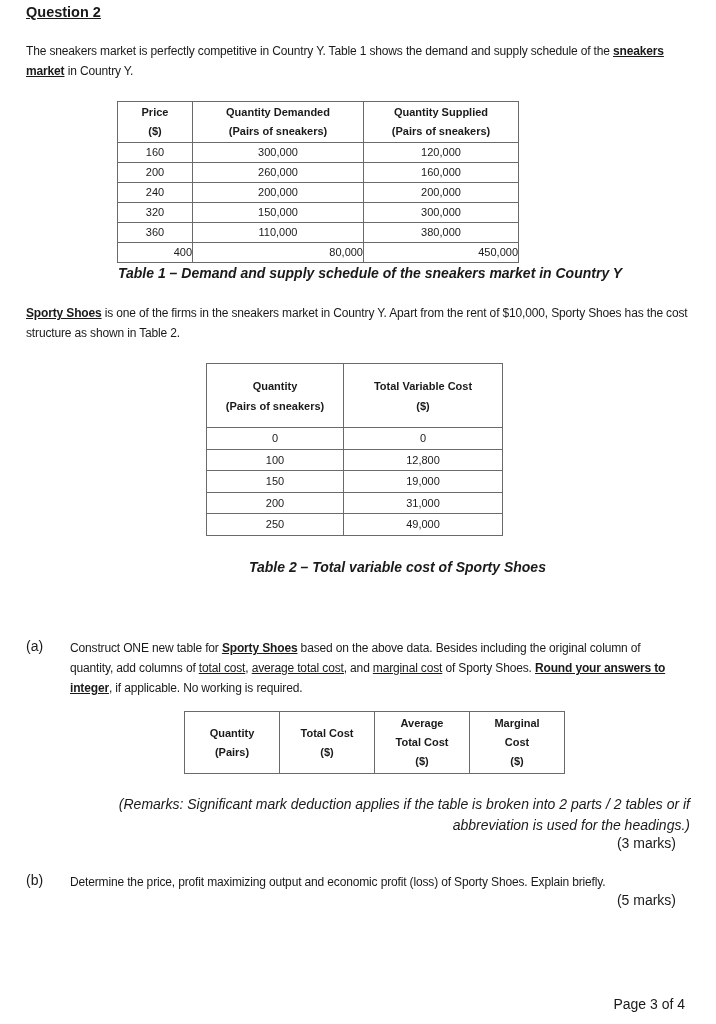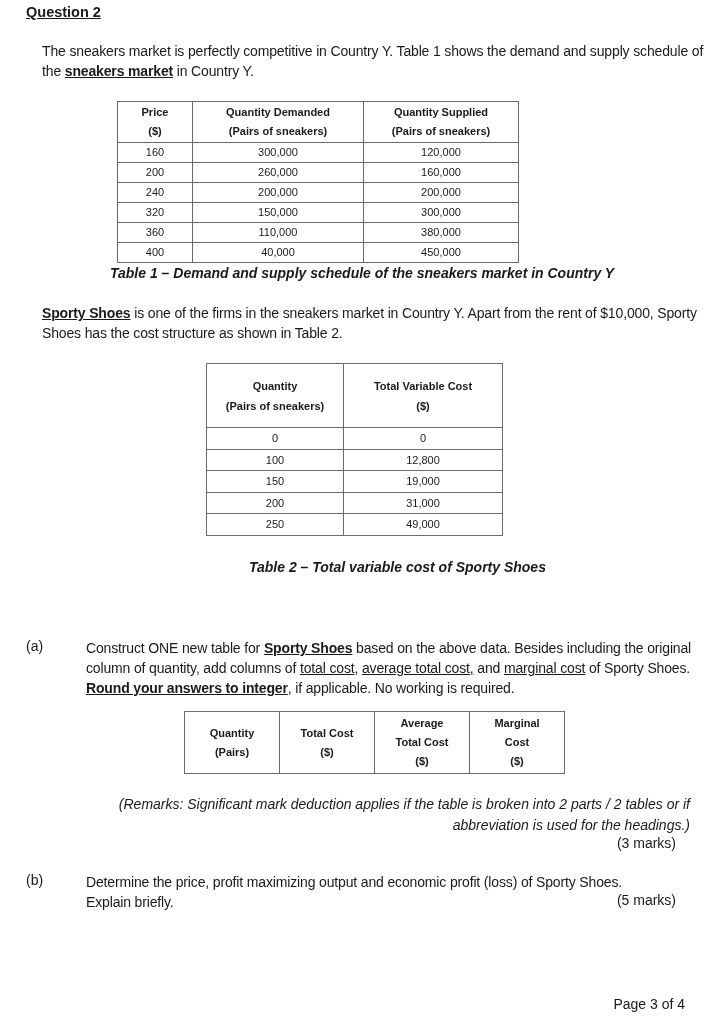--- a/index.html
+++ b/index.html
@@ -2,33 +2,33 @@
 <html><head>
 <meta charset="utf-8">
 <style>
   html, body { margin: 0; padding: 0; background: #ffffff; }
   body {
     width: 716px; height: 1024px; position: relative; overflow: hidden;
     font-family: "Liberation Sans", sans-serif; color: #1a1a1a; font-size: 14px;
   }
   .abs { position: absolute; }
   .q-title { left: 26px; top: 4px; font-weight: bold; text-decoration: underline; font-size: 14.5px; }
-  .para { left: 26px; width: 665px; line-height: 20px; font-size: 14px; letter-spacing: -0.15px; margin-left: 16px; }
+  .para { left: 26px; width: 665px; line-height: 20px; font-size: 12px; letter-spacing: -0.15px; }
   .b-u { font-weight: bold; text-decoration: underline; }
   .u { text-decoration: underline; }
   table { border-collapse: collapse; font-size: 11px; }
   td, th { border: 1px solid #6a6a6a; text-align: center; padding: 0; }
   th { font-weight: bold; }
   .t1 { left: 117px; top: 101px; }
   .t1 th { height: 40px; line-height: 19px; }
   .t1 td { height: 19px; line-height: 19px; }
   .t1 .c1 { width: 74px; } .t1 .c2 { width: 170px; } .t1 .c3 { width: 154px; }
-  .t1 tr:last-child td { border-bottom: 1px solid #6a6a6a; }
+  .t1 tr:last-child td { border-bottom: 1px solid #6a6a6a; text-align: right; }
   .caption { font-weight: bold; font-style: italic; font-size: 14px; }
-  .cap1 { left: 110px; top: 265px; }
+  .cap1 { left: 118px; top: 265px; }
   .t2 { left: 206px; top: 363px; }
   .t2 th { height: 63px; line-height: 20px; }
   .t2 td { height: 20.5px; line-height: 20px; }
   .t2 .c1 { width: 136px; } .t2 .c2 { width: 158px; }
   .cap2 { left: 209px; top: 559px; margin-left: 40px; }
   .label { left: 26px; }
   .t3 { left: 184px; top: 711px; }
   .t3 th { height: 61px; line-height: 19px; }
   .t3 .c1 { width: 94px; } .t3 .c2 { width: 94px; } .t3 .c3 { width: 94px; } .t3 .c4 { width: 94px; }
   .remarks { left: 70px; top: 794px; width: 620px; font-style: italic; line-height: 21px; text-align: right; }
@@ -69,21 +69,21 @@
         <td>150,000</td>
         <td>300,000</td>
       </tr>
   <tr>
         <td>360</td>
         <td>110,000</td>
         <td>380,000</td>
       </tr>
   <tr>
         <td>400</td>
-        <td>40,000</td>
+        <td>80,000</td>
         <td>450,000</td>
       </tr>
 </tbody>
   </table>
 <div class="abs caption cap1">Table 1 – Demand and supply schedule of the sneakers market in Country Y</div>
 
 <div class="abs para" style="top:303px;"><span class="b-u">Sporty Shoes</span><span> is one of the firms in the sneakers market in Country Y.   Apart from the rent of $10,000, Sporty Shoes has the cost structure as shown in Table 2.</span></div>
 
 <table class="abs t2">
   <tbody>

